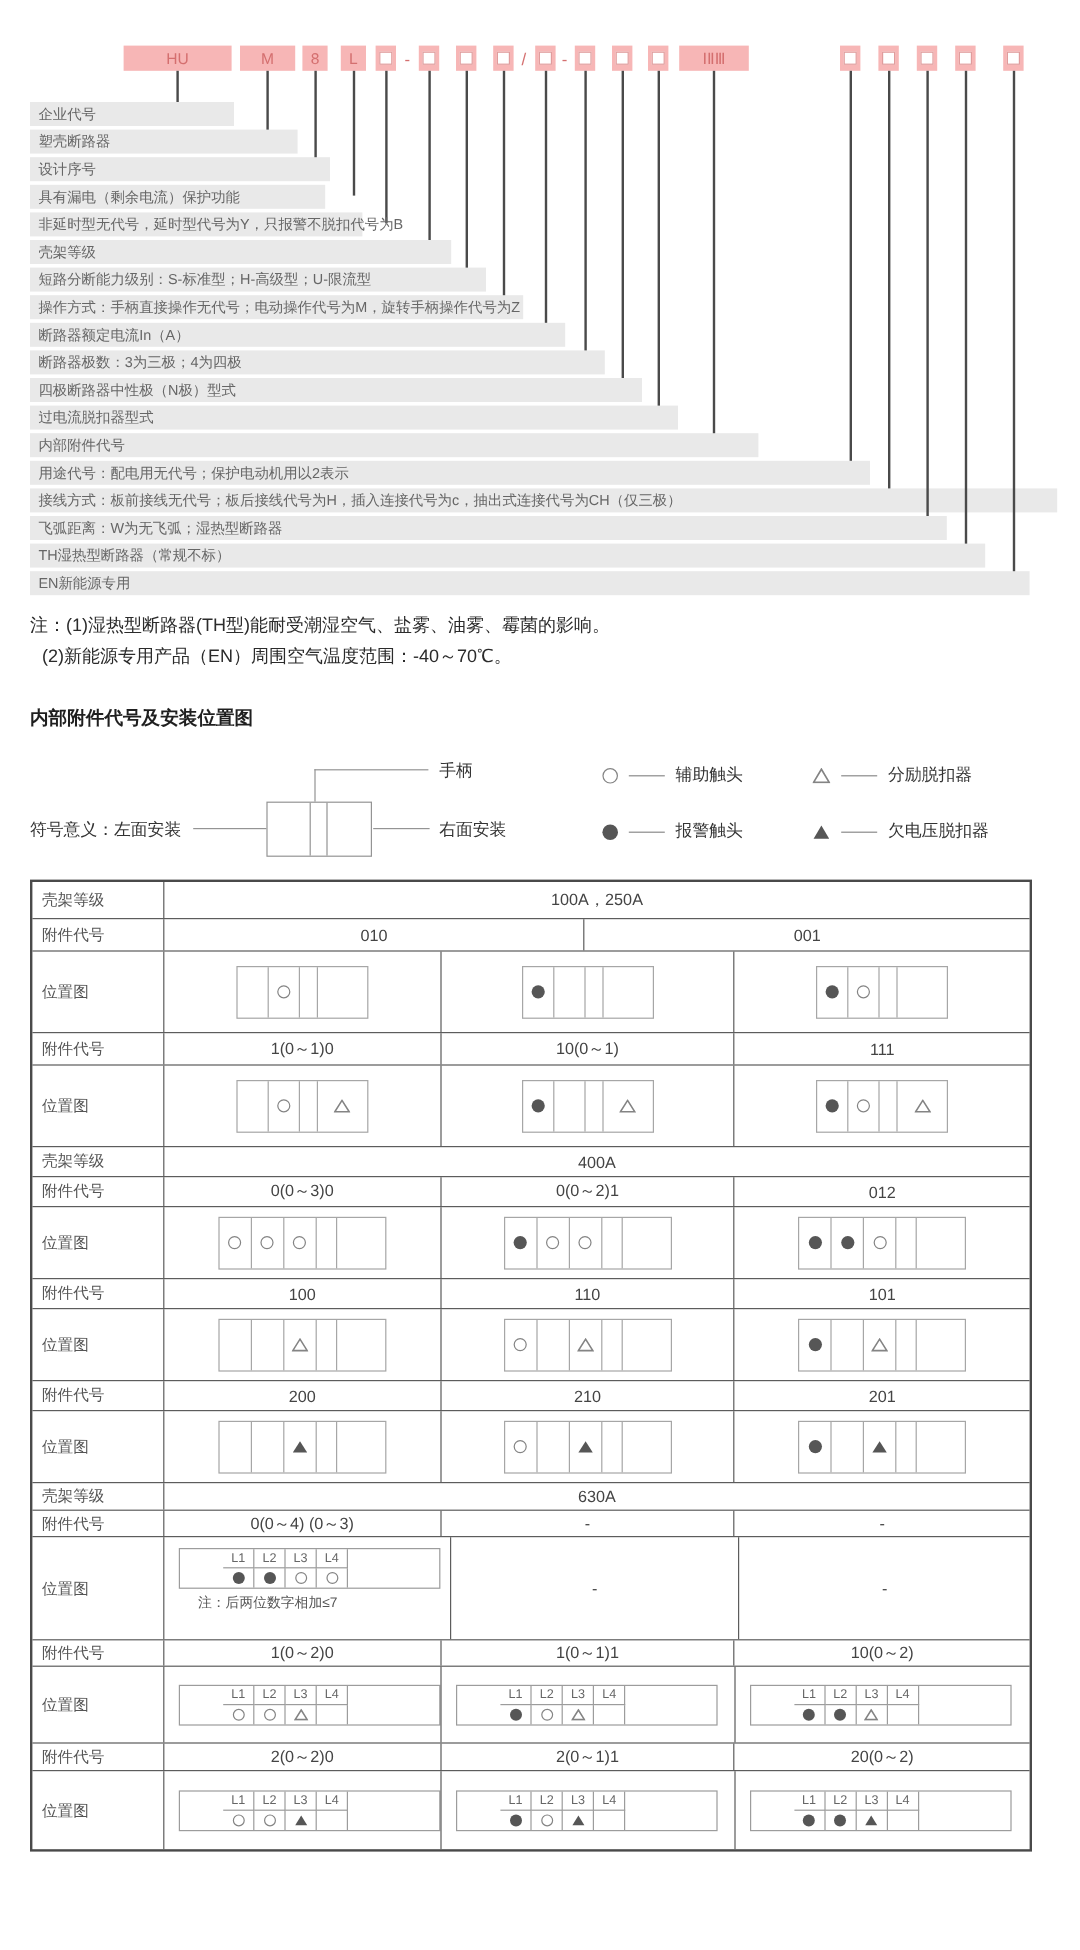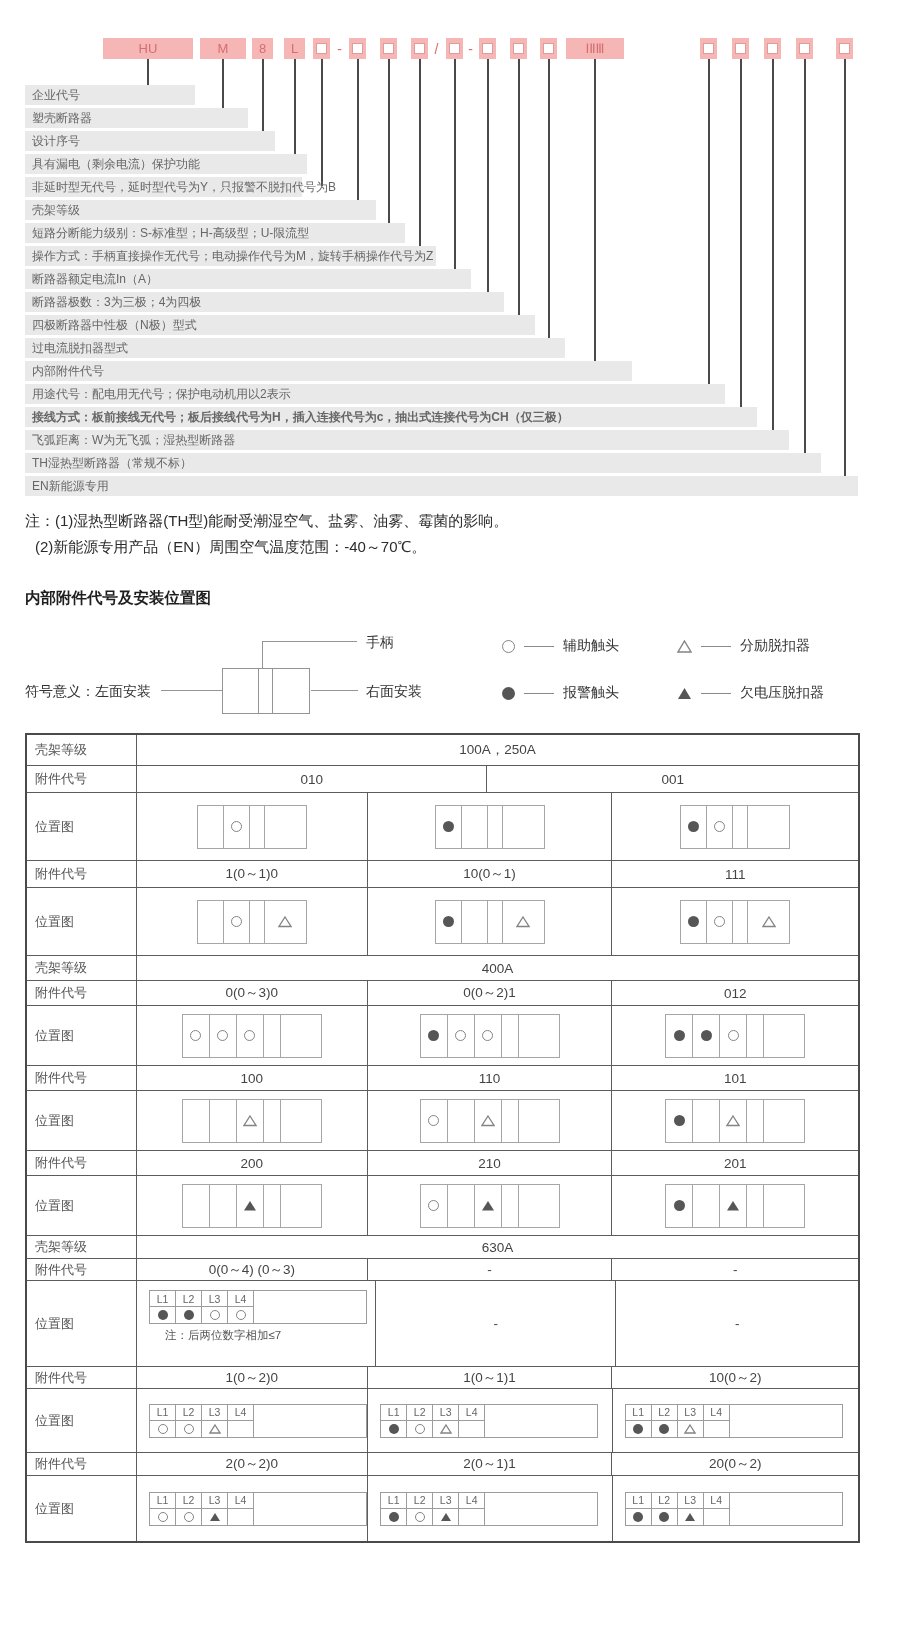--- a/index.html
+++ b/index.html
@@ -48,21 +48,21 @@
          border-left:1px solid #5c5c5c;box-sizing:border-box;min-width:0;}
   .tcell:nth-child(2){border-left:none;}
   .tcell.left{justify-content:flex-start;padding-left:12px;}
   .tcell.withnote{flex-direction:column;align-items:flex-start;justify-content:flex-start;padding-top:9px;}
 
   .dbox{height:44px;border:1px solid #a6a6a6;display:flex;box-sizing:border-box;background:#fff;}
   .dcell{border-right:1px solid #a6a6a6;display:flex;align-items:center;justify-content:center;box-sizing:border-box;}
   .dcell.last{border-right:none;flex:1;}
 
   .lwrap{display:flex;flex-direction:column;align-items:flex-start;}
-  .ltab{display:flex;border:1px solid #9c9c9c;width:218px;box-sizing:border-box;background:#fff;}
+  .ltab{display:flex;border:1px solid #9c9c9c;width:218px;box-sizing:border-box;background:#fff;padding-left:36px;}
   .lgrid{display:grid;grid-template-columns:repeat(4,26px);grid-auto-rows:16px;}
   .lcell{border-right:1px solid #9c9c9c;display:flex;align-items:center;justify-content:center;box-sizing:border-box;}
   .lcell.head{border-bottom:1px solid #9c9c9c;font-size:10.5px;color:#666;}
   .lfill{flex:1;}
   .lnote{font-size:11.5px;color:#555;margin-top:4px;margin-left:16px;white-space:nowrap;}
 </style>
 </head>
 <body>
 
 <div id="page">
@@ -115,21 +115,21 @@
       <div class="codebox" style="left: 836px; width: 17px;">
         <div class="sqglyph"></div>
       </div>
       <div class="vline" style="left: 147px; top: 59px; height: 35px;"></div>
       <div class="gbar" style="top: 85px; width: 170px;">企业代号</div>
       <div class="vline" style="left: 222px; top: 59px; height: 58px;"></div>
       <div class="gbar" style="top: 108px; width: 223px;">塑壳断路器</div>
       <div class="vline" style="left: 261.5px; top: 59px; height: 81px;"></div>
       <div class="gbar" style="top: 131px; width: 250px;">设计序号</div>
       <div class="vline" style="left: 293.5px; top: 59px; height: 104px;"></div>
-      <div class="gbar" style="top: 154px; width: 282px;">具有漏电（剩余电流）保护功能</div>
+      <div class="gbar" style="top: 154px; width: 246px;">具有漏电（剩余电流）保护功能</div>
       <div class="vline" style="left: 320.5px; top: 59px; height: 127px;"></div>
       <div class="gbar" style="top: 177px; width: 277px;">非延时型无代号，延时型代号为Y，只报警不脱扣代号为B</div>
       <div class="vline" style="left: 356.5px; top: 59px; height: 150px;"></div>
       <div class="gbar" style="top: 200px; width: 351px;">壳架等级</div>
       <div class="vline" style="left: 387.5px; top: 59px; height: 173px;"></div>
       <div class="gbar" style="top: 223px; width: 380px;">短路分断能力级别：S-标准型；H-高级型；U-限流型</div>
       <div class="vline" style="left: 418.5px; top: 59px; height: 196px;"></div>
       <div class="gbar" style="top: 246px; width: 411px;">操作方式：手柄直接操作无代号；电动操作代号为M，旋转手柄操作代号为Z</div>
       <div class="vline" style="left: 453.5px; top: 59px; height: 219px;"></div>
       <div class="gbar" style="top: 269px; width: 446px;">断路器额定电流In（A）</div>
@@ -137,21 +137,21 @@
       <div class="gbar" style="top: 292px; width: 479px;">断路器极数：3为三极；4为四极</div>
       <div class="vline" style="left: 517.5px; top: 59px; height: 265px;"></div>
       <div class="gbar" style="top: 315px; width: 510px;">四极断路器中性极（N极）型式</div>
       <div class="vline" style="left: 547.5px; top: 59px; height: 288px;"></div>
       <div class="gbar" style="top: 338px; width: 540px;">过电流脱扣器型式</div>
       <div class="vline" style="left: 594px; top: 59px; height: 311px;"></div>
       <div class="gbar" style="top: 361px; width: 607px;">内部附件代号</div>
       <div class="vline" style="left: 707.5px; top: 59px; height: 334px;"></div>
       <div class="gbar" style="top: 384px; width: 700px;">用途代号：配电用无代号；保护电动机用以2表示</div>
       <div class="vline" style="left: 739.5px; top: 59px; height: 357px;"></div>
-      <div class="gbar" style="top: 407px; width: 732px; font-weight: bold;">接线方式：板前接线无代号；板后接线代号为H，插入连接代号为c，抽出式连接代号为CH（仅三极）</div>
+      <div class="gbar" style="top: 407px; width: 856px;">接线方式：板前接线无代号；板后接线代号为H，插入连接代号为c，抽出式连接代号为CH（仅三极）</div>
       <div class="vline" style="left: 771.5px; top: 59px; height: 380px;"></div>
       <div class="gbar" style="top: 430px; width: 764px;">飞弧距离：W为无飞弧；湿热型断路器</div>
       <div class="vline" style="left: 803.5px; top: 59px; height: 403px;"></div>
       <div class="gbar" style="top: 453px; width: 796px;">TH湿热型断路器（常规不标）</div>
       <div class="vline" style="left: 843.5px; top: 59px; height: 426px;"></div>
       <div class="gbar" style="top: 476px; width: 833px;">EN新能源专用</div>
     </div>
 
   <div class="note-line" style="top:512px;">注：(1)湿热型断路器(TH型)能耐受潮湿空气、盐雾、油雾、霉菌的影响。</div>
   <div class="note-line" style="top:538px;margin-left:10px;">(2)新能源专用产品（EN）周围空气温度范围：-40～70℃。</div>

